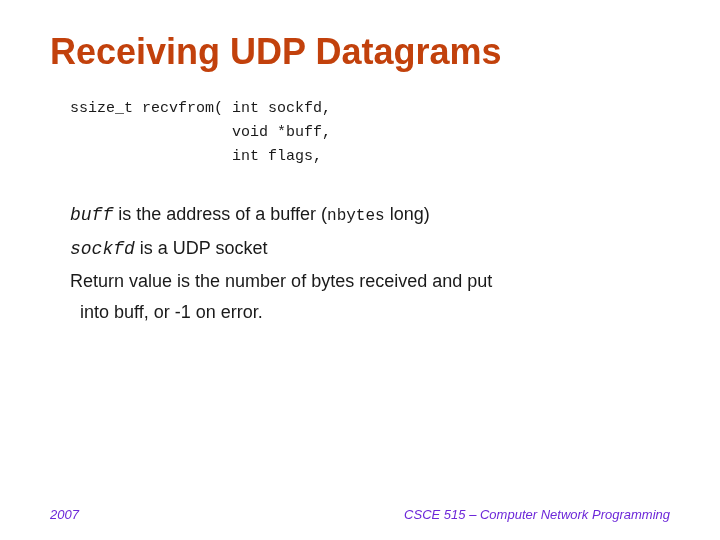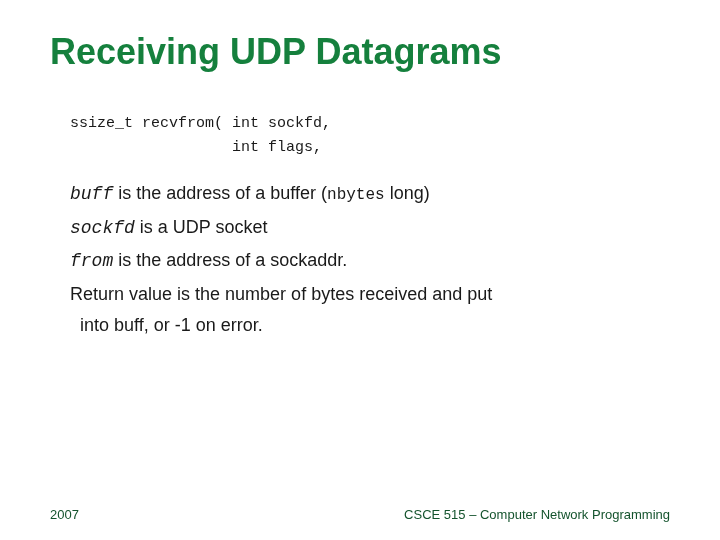--- a/index.html
+++ b/index.html
@@ -21,30 +21,30 @@
       width: 720px;
       height: 540px;
       background: #ffffff;
       padding: 30px 50px 20px 50px;
       position: relative;
     }
 
     .title {
       font-size: 36px;
       font-weight: bold;
-      color: #15803d;
-      margin-bottom: 39px;
+      color: #c2410c;
+      margin-bottom: 24px;
       line-height: 1.2;
     }
 
     .code-block {
       font-family: 'Courier New', Courier, monospace;
       font-size: 15px;
       color: #1a1a1a;
-      margin-bottom: 18px;
+      margin-bottom: 30px;
       line-height: 1.6;
       margin-left: 20px;
     }
 
     .code-block .line {
       display: block;
       white-space: pre;
     }
 
     .description {
@@ -66,52 +66,50 @@
 
     .footer {
       position: absolute;
       bottom: 18px;
       left: 50px;
       right: 50px;
       display: flex;
       justify-content: space-between;
       align-items: flex-start;
       font-size: 13px;
-      color: #14532d;
+      color: #6d28d9;
+      font-style: italic;
     }
 
     .italic-code {
       font-style: italic;
       font-family: 'Courier New', Courier, monospace;
     }
   </style>
 </head>
 <body>
 
 <div class="slide">
 
   <h1 class="title">Receiving UDP Datagrams</h1>
 
   <div class="code-block">
     <span class="line">ssize_t recvfrom( int sockfd,</span>
+    <span class="line">                  void *buff,</span>
     <span class="line">                  int flags,</span>
   </div>
 
   <div class="description">
     <p>
       <span class="italic-code">buff</span>
       <span> is the address of a buffer (</span><span class="code-inline-normal">nbytes</span><span> long)</span>
     </p>
     <p>
       <span class="italic-code">sockfd</span>
       <span> is a UDP socket</span>
-    </p>
-    <p>
-      <span class="italic-code">from</span>
-      <span> is the address of a sockaddr.</span>
     </p>
     <p>
       <span>Return value is the number of bytes received and put<br>&nbsp;&nbsp;into buff, or -1 on error.</span>
     </p>
   </div>
 
   <div class="footer">
     <span>2007</span>
     <span>CSCE 515 – Computer Network Programming</span>
   </div>

